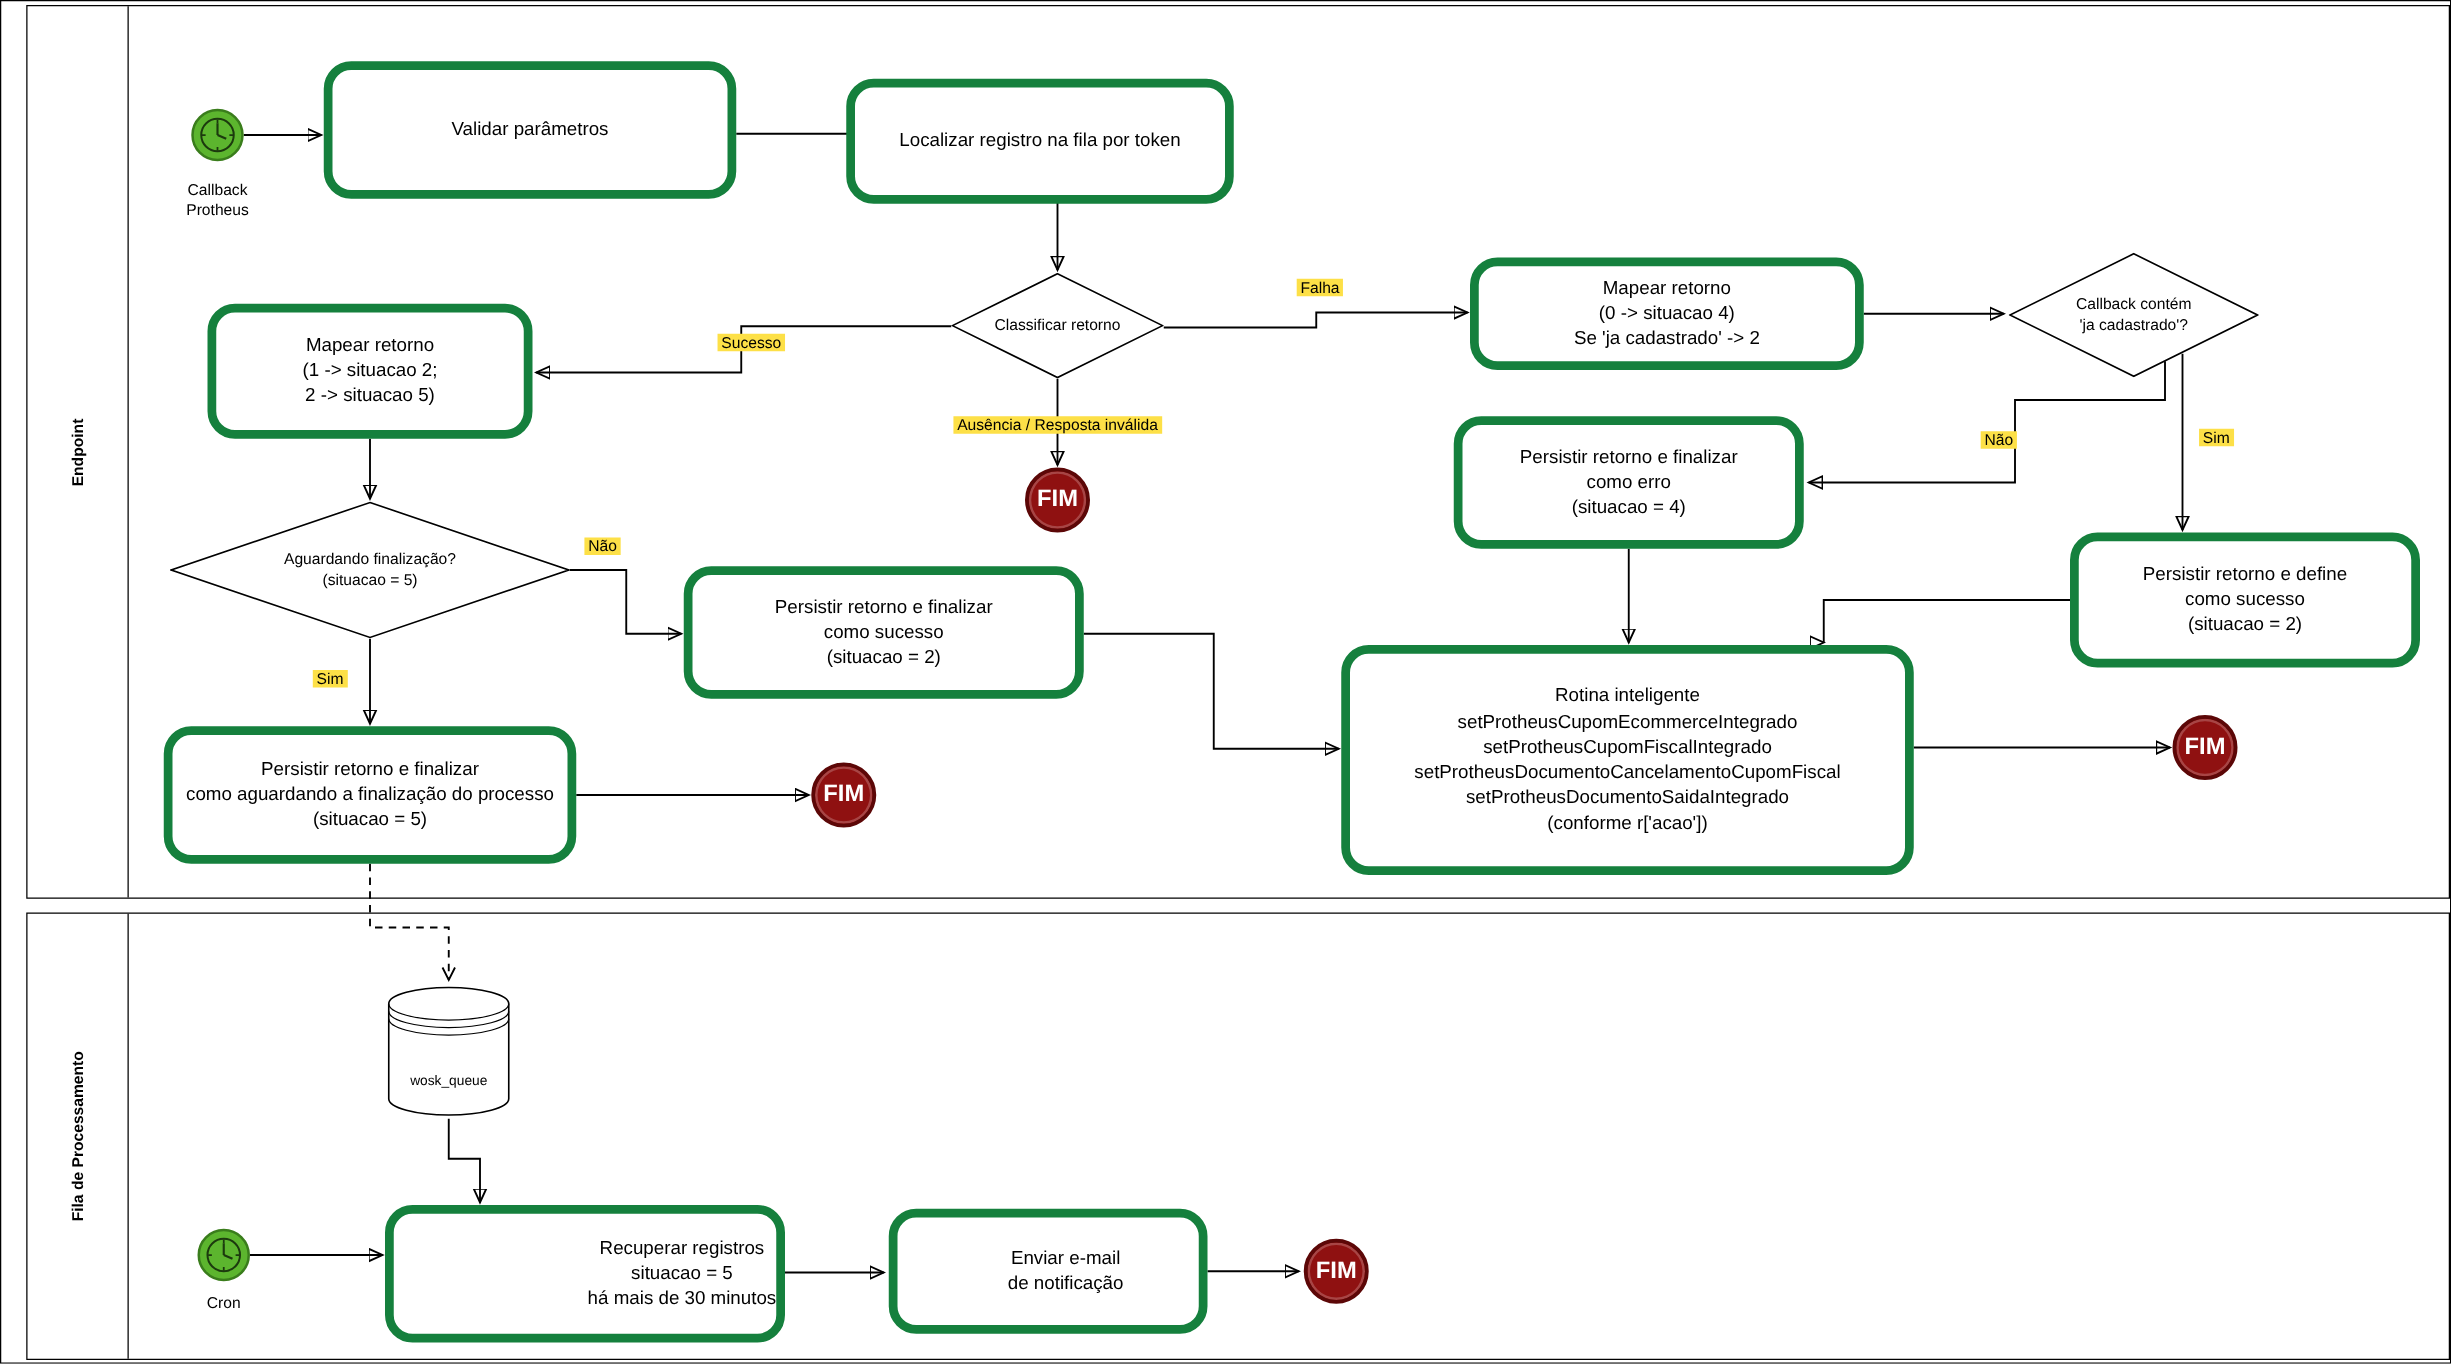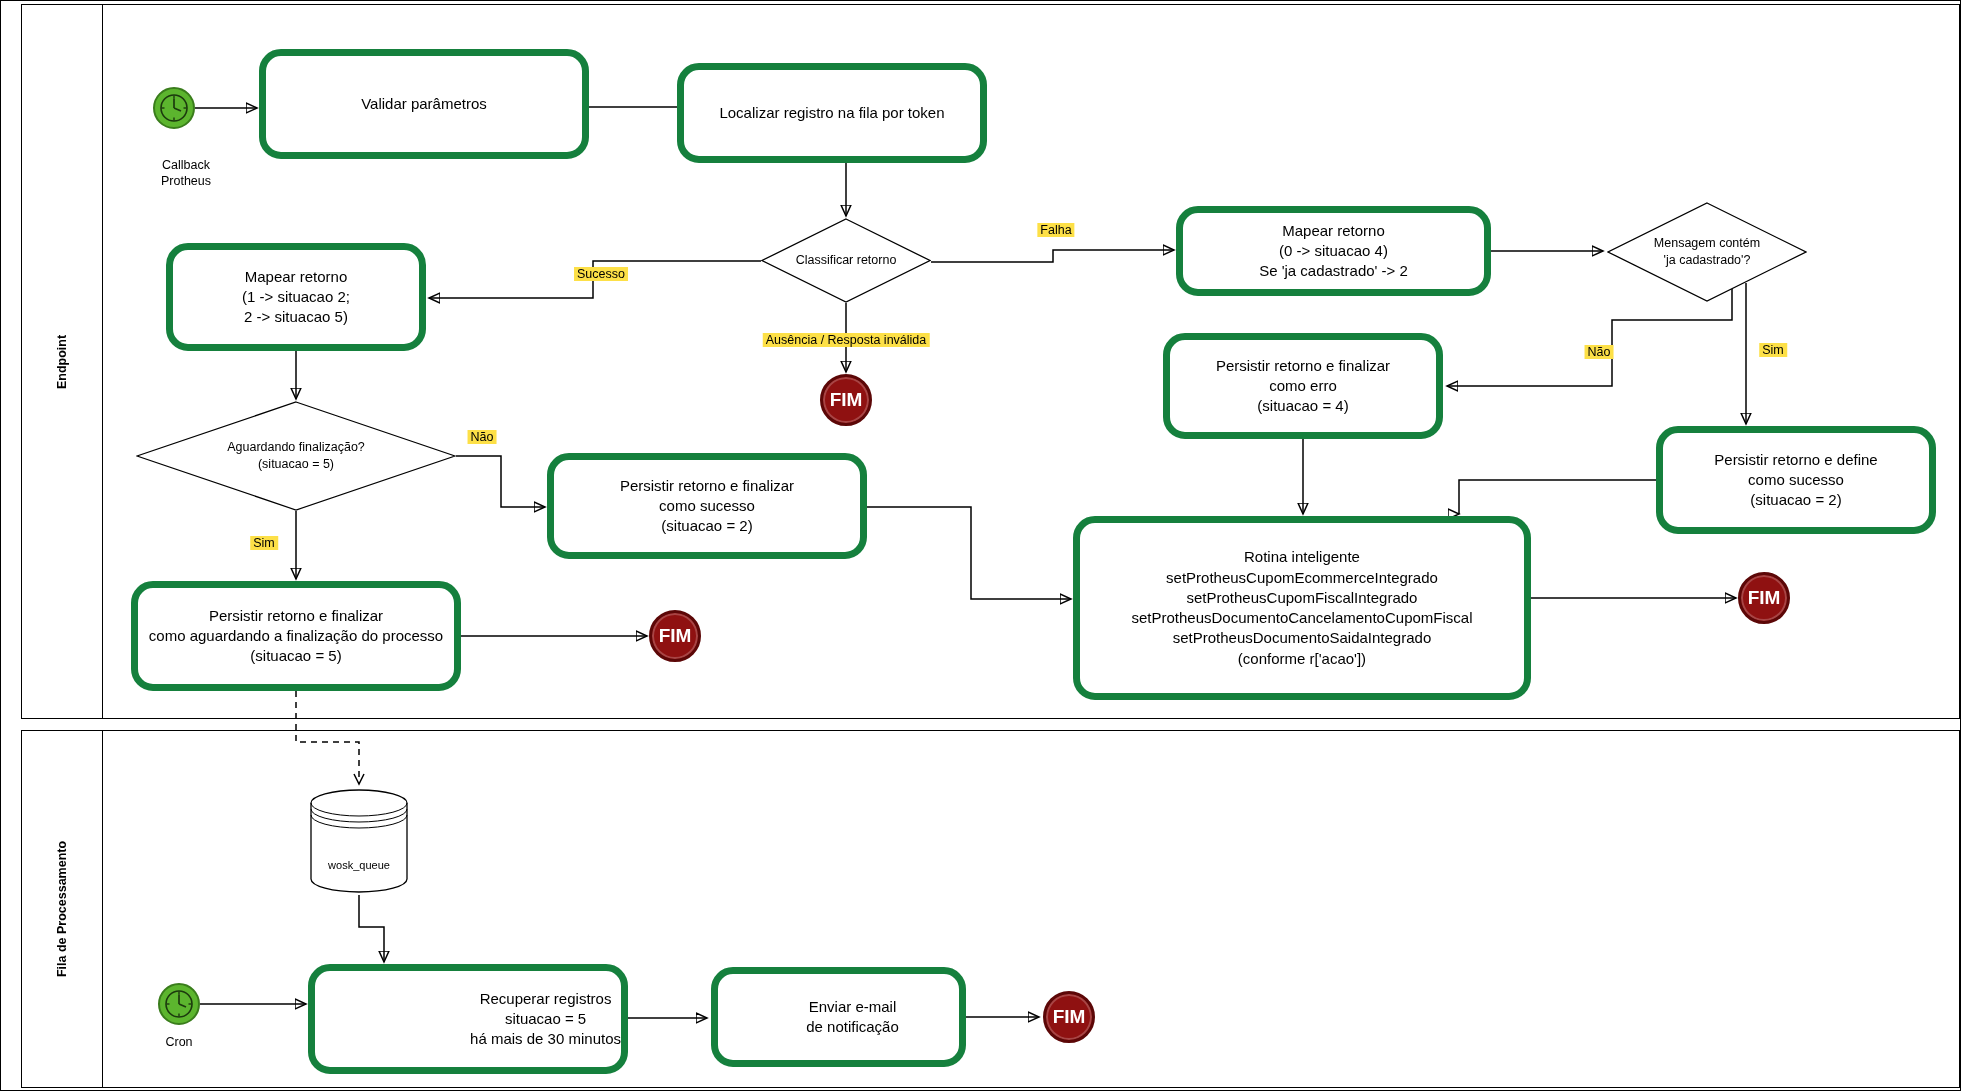--- a/index.html
+++ b/index.html
@@ -92,21 +92,21 @@
     <svg width="38" height="38" viewBox="0 0 38 38">
       <circle cx="19" cy="19" r="13" fill="none" stroke="#1c3a0e" stroke-width="1.6"></circle>
       <line x1="19" y1="6.5" x2="19" y2="9.5" stroke="#1c3a0e" stroke-width="1.4"></line>
       <line x1="19" y1="28.5" x2="19" y2="31.5" stroke="#1c3a0e" stroke-width="1.4"></line>
       <line x1="6.5" y1="19" x2="9.5" y2="19" stroke="#1c3a0e" stroke-width="1.4"></line>
       <line x1="28.5" y1="19" x2="31.5" y2="19" stroke="#1c3a0e" stroke-width="1.4"></line>
       <line x1="19" y1="19" x2="19" y2="9.5" stroke="#1c3a0e" stroke-width="1.7"></line>
       <line x1="19" y1="19" x2="26" y2="22" stroke="#1c3a0e" stroke-width="1.7"></line>
     </svg>
   </div>
-  <div class="node-caption" style="left:173px;top:156px;margin-left:12px;">
+  <div class="node-caption" style="left:173px;top:143px;">
     <span class="lbl">Callback
 Protheus</span>
   </div>
 
   <div class="event-start" style="left:157px;top:982px;">
     <svg width="38" height="38" viewBox="0 0 38 38">
       <circle cx="19" cy="19" r="13" fill="none" stroke="#1c3a0e" stroke-width="1.6"></circle>
       <line x1="19" y1="6.5" x2="19" y2="9.5" stroke="#1c3a0e" stroke-width="1.4"></line>
       <line x1="19" y1="28.5" x2="19" y2="31.5" stroke="#1c3a0e" stroke-width="1.4"></line>
       <line x1="6.5" y1="19" x2="9.5" y2="19" stroke="#1c3a0e" stroke-width="1.4"></line>
@@ -174,21 +174,21 @@
     <svg viewBox="0 0 320 110" preserveAspectRatio="none">
       <polygon points="160,1 319,55 160,109 1,55"></polygon>
     </svg>
     <span class="lbl">Aguardando finalização?
 (situacao = 5)</span>
   </div>
   <div class="gateway" style="left:1606px;top:201px;width:200px;height:100px;">
     <svg viewBox="0 0 200 100" preserveAspectRatio="none">
       <polygon points="100,1 199,50 100,99 1,50"></polygon>
     </svg>
-    <span class="lbl">Mensagem contém
+    <span class="lbl">Callback contém
 'ja cadastrado'?</span>
   </div>
 
   <div class="event-end" style="left:819px;top:373px;">
     <span class="lbl">FIM</span>
   </div>
   <div class="event-end" style="left:648px;top:609px;">
     <span class="lbl">FIM</span>
   </div>
   <div class="event-end" style="left:1737px;top:571px;">

